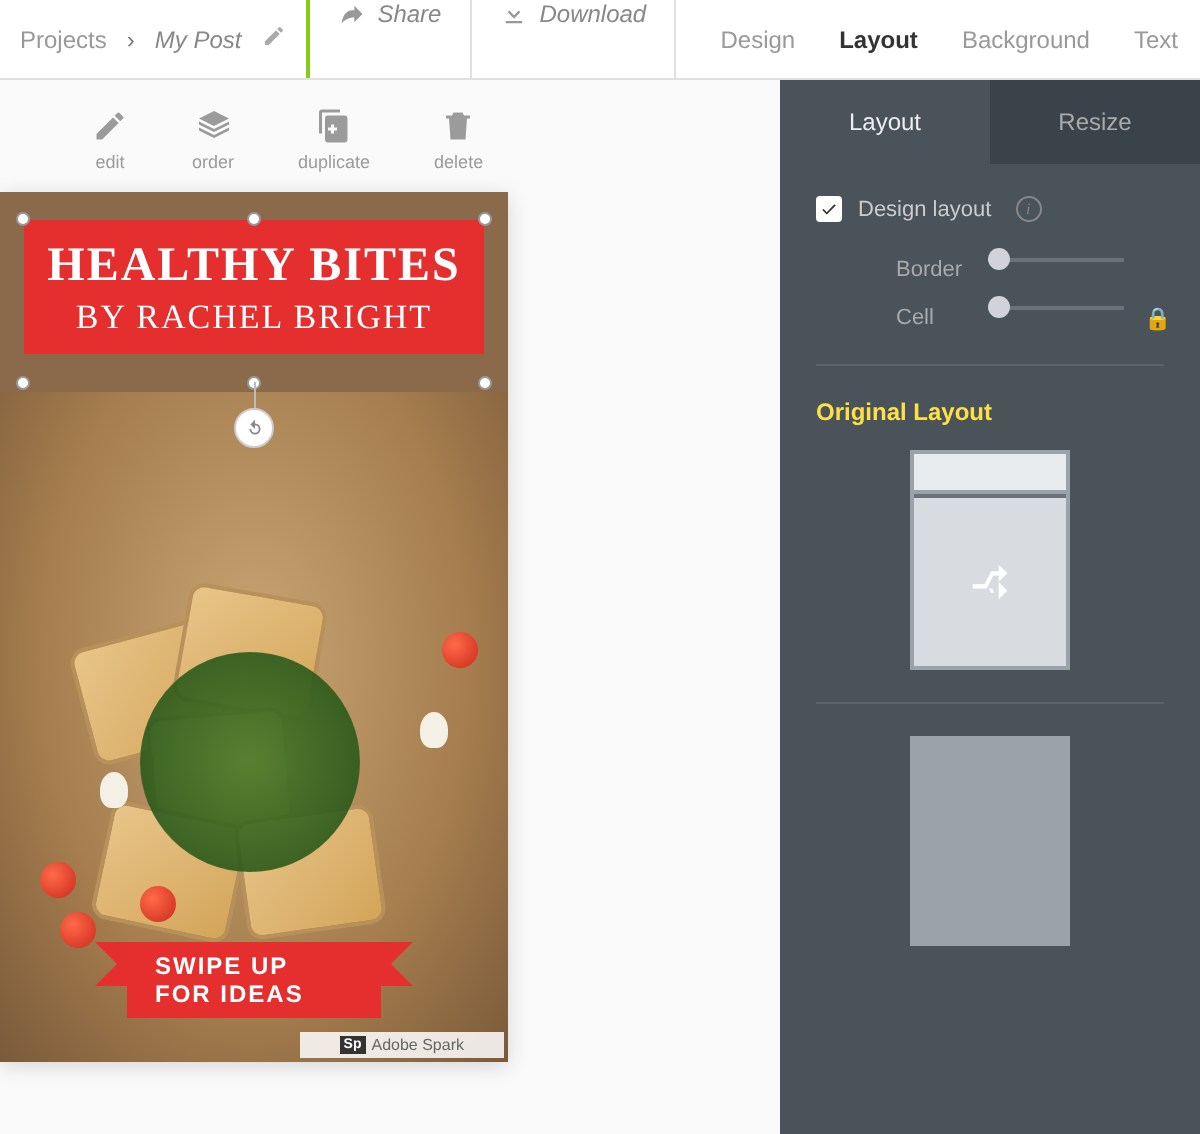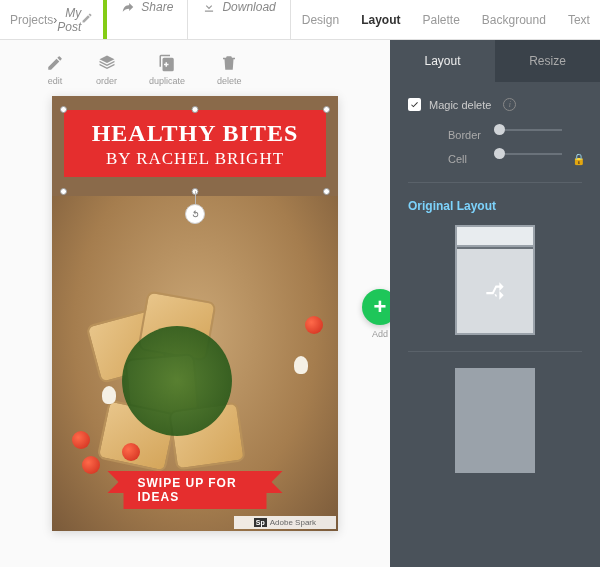--- a/index.html
+++ b/index.html
@@ -1,36 +1,36 @@
 <!DOCTYPE html>
 <html><head>
 <meta charset="utf-8">
 <style>
 * { margin: 0; padding: 0; box-sizing: border-box; font-family: -apple-system, BlinkMacSystemFont, "Segoe UI", Arial, sans-serif; }
 body { width: 600px; height: 567px; background: #f0f0f0; overflow: hidden; }
 
 .topbar { display: flex; align-items: center; height: 40px; background: #fff; border-bottom: 1px solid #e0e0e0; font-size: 12px; color: #777; }
-.breadcrumb { display: flex; align-items: center; padding: 0 10px; gap: 0; height: 100%; border-right: 4px solid #84cc16; }
+.breadcrumb { display: flex; align-items: center; padding: 0 10px; gap: 10px; height: 100%; border-right: 2px solid #84cc16; }
 .breadcrumb-link { color: #999; }
 .breadcrumb-current { font-style: italic; color: #888; text-align: right; }
 .pencil svg { width: 12px; height: 12px; fill: #aaa; }
 .topbar-btn { display: flex; gap: 6px; padding: 0 14px; height: 100%; border-right: 1px solid #e0e0e0; color: #888; cursor: pointer; font-style: italic; }
 .topbar-btn svg { width: 14px; height: 14px; fill: #999; }
 .tabs-right { display: flex; margin-left: auto; height: 100%; }
 .tab { padding: 0 11px; display: flex; align-items: center; color: #999; cursor: pointer; font-size: 12px; }
 .tab.active { color: #333; font-weight: 600; }
 
 .main { display: flex; height: calc(100% - 40px); }
-.canvas-area { flex: 1; background: #fafafa; padding: 10px 0 0 0; display: flex; flex-direction: column; align-items: center; overflow: hidden; }
+.canvas-area { flex: 1; background: #fafafa; padding: 10px 0 0 0; display: flex; flex-direction: column; overflow: hidden; }
 .canvas-tools { display: flex; gap: 0; margin-bottom: 6px; align-self: flex-start; padding-left: 30px; }
 .tool { display: flex; flex-direction: column; align-items: center; padding: 4px 16px; color: #9b9b9b; cursor: pointer; font-size: 9px; gap: 4px; }
 .tool svg { width: 18px; height: 18px; fill: #9b9b9b; }
 
 .canvas-wrapper { position: relative; display: flex; align-items: center; }
-.canvas { width: 286px; height: 435px; background: #8a6a4a; position: relative; box-shadow: 0 2px 10px rgba(0,0,0,0.15); overflow: hidden; }
+.canvas { width: 254px; height: 435px; background: #8a6a4a; position: relative; box-shadow: 0 2px 10px rgba(0,0,0,0.15); overflow: hidden; }
 .title-block { position: absolute; top: 14px; left: 12px; right: 12px; background: #e52e2e; padding: 10px 6px 8px 6px; text-align: center; }
 .title-main { color: #fff; font-size: 24px; font-weight: 800; font-family: "Comic Sans MS", cursive; letter-spacing: 1px; }
 .title-sub { color: #fff; font-size: 17px; font-weight: 300; letter-spacing: 1px; margin-top: 2px; font-family: Georgia, serif; }
 .handle { position: absolute; width: 7px; height: 7px; background: #fff; border: 1px solid #999; border-radius: 50%; }
 .h-tl { top: 10px; left: 8px; } .h-tr { top: 10px; right: 8px; }
 .h-bl { top: 92px; left: 8px; } .h-br { top: 92px; right: 8px; }
 .h-tm { top: 10px; left: 50%; transform: translateX(-50%); }
 .h-bm { top: 92px; left: 50%; transform: translateX(-50%); }
 .rotate-handle { position: absolute; top: 108px; left: 50%; transform: translateX(-50%); width: 20px; height: 20px; background: #fff; border-radius: 50%; border: 1px solid #ccc; display:flex; align-items:center; justify-content:center;}
 .rotate-handle svg { width: 11px; height: 11px; fill: #888; }
@@ -73,21 +73,21 @@
 .checkbox svg { width:9px; height:9px; fill:#333; }
 .info-icon { width: 13px; height: 13px; border: 1px solid #888; border-radius: 50%; display: inline-flex; align-items: center; justify-content: center; font-size: 8px; color: #888; margin-left: 4px; font-style: italic; font-family: Georgia, serif; }
 
 .slider-row { display: flex; gap: 10px; margin-bottom: 12px; margin-left: 40px; }
 .slider-label { width: 36px; color: #aaa; font-size: 11px; }
 .slider-track { flex: 1; height: 2px; background: #6a727a; position: relative; }
 .slider-thumb { position: absolute; width: 11px; height: 11px; background: #d0d4d8; border-radius: 50%; top: -5px; }
 .lock-icon { width: 10px; color: #888; font-size: 11px; }
 
 .section-divider { height: 1px; background: #5a626a; margin: 16px 0; }
-.section-title { font-size: 12px; font-weight: 600; color: #7dd3fc; margin-bottom: 12px; }
+.section-title { font-size: 12px; font-weight: 600; color: #fde047; margin-bottom: 12px; }
 
 .layout-thumb { width: 80px; height: 110px; border: 2px solid #9aa2aa; background: #6a727a; margin: 0 auto; position: relative; }
 .layout-thumb .top-strip { height: 20px; background: #e8ecef; border-bottom: 2px solid #9aa2aa; }
 .layout-thumb .body-area { position: absolute; top: 22px; left:0; right:0; bottom:0; background: #d8dce0; display:flex; align-items:center; justify-content:center; }
 .layout-thumb .body-area svg { width: 26px; height: 26px; fill: #fff; }
 
 .suggested-thumb { width: 80px; height: 105px; border: 2px solid #9aa2aa; background: #9aa2aa; margin: 0 auto; }
 </style>
 </head>
 <body>
@@ -109,21 +109,20 @@
   </div>
   <div class="topbar-btn">
     <svg viewBox="0 0 24 24">
         <path d="M5 20h14v-2H5v2zM12 2L12 13 8 9l-1.4 1.4L12 16l5.4-5.6L16 9l-4 4V2h0z"></path>
       </svg>
     <span>Download</span>
   </div>
   <div class="tabs-right">
     <div class="tab">Design</div>
     <div class="tab active">Layout</div>
-    <div class="tab">Palette</div>
     <div class="tab">Background</div>
     <div class="tab">Text</div>
   </div>
 </div>
 
 <div class="main">
   <div class="canvas-area">
     <div class="canvas-tools">
       <div class="tool">
         <svg viewBox="0 0 24 24">
@@ -203,21 +202,21 @@
       <div class="panel-tab active">Layout</div>
       <div class="panel-tab">Resize</div>
     </div>
     <div class="panel-body">
       <div class="checkbox-row">
         <div class="checkbox">
             <svg viewBox="0 0 24 24">
               <path d="M9 16.2l-4.2-4.2L3 13.4 9 19.4 21 7.4l-1.8-1.8z"></path>
             </svg>
           </div>
-        <span>Magic delete</span>
+        <span>Design layout</span>
         <span class="info-icon">i</span>
       </div>
       <div class="slider-row">
         <span class="slider-label">Border</span>
         <div class="slider-track">
             <div class="slider-thumb" style="left:0%"></div>
           </div>
         <span class="lock-icon"></span>
       </div>
       <div class="slider-row">

